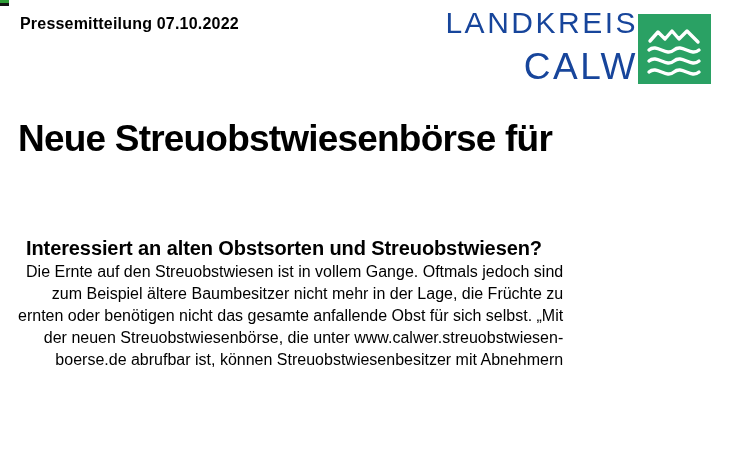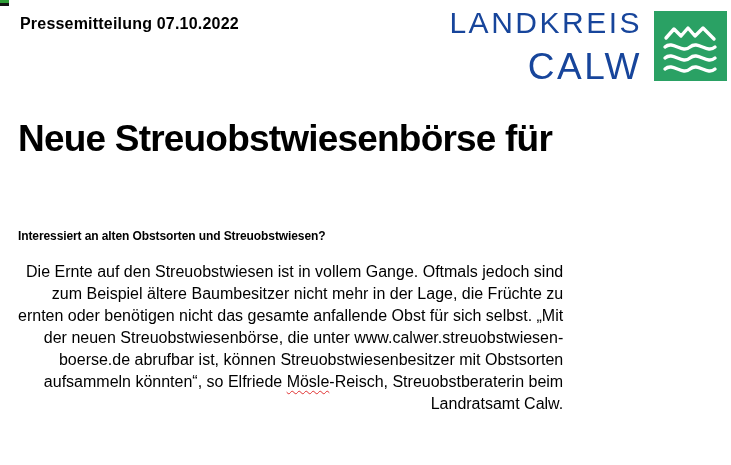--- a/index.html
+++ b/index.html
@@ -21,24 +21,23 @@
   .dateline {
     position: absolute;
     left: 20px; top: 15px;
     font-size: 16px;
     font-weight: 700;
     letter-spacing: 0.2px;
     white-space: nowrap;
   }
   .logo {
     position: absolute;
-    top: 8px; right: 4px;
+    top: 8px; right: 20px;
     display: flex;
-    align-items: center;
-    gap: 12px;
+    align-items: flex-end;
   }
   .logo-text {
     text-align: right;
     color: #17459B;
     font-weight: 400;
   }
   .logo-line1 {
     font-size: 30px;
     line-height: 30px;
     letter-spacing: 2.5px;
@@ -63,22 +62,22 @@
     margin: 0;
     font-size: 37px;
     line-height: 41px;
     font-weight: 700;
     letter-spacing: -0.8px;
     white-space: nowrap;
   }
   .article-subtitle {
     position: absolute;
     left: 18px; top: 229px;
-    margin: 0;
-    font-size: 12px;
+    margin: 8px;
+    font-size: 20px;
     font-weight: 700;
     letter-spacing: -0.1px;
     white-space: nowrap;
   }
   .article-body {
     position: absolute;
     left: 18px; top: 261px;
     font-size: 16px;
     line-height: 22px;
     letter-spacing: 0;
@@ -121,18 +120,16 @@
     <div>Neue Streuobstwiesenbörse für</div>
   </h1>
 
   <h2 class="article-subtitle">Interessiert an alten Obstsorten und Streuobstwiesen?</h2>
 
   <div class="article-body">
     <div class="body-line">Die Ernte auf den Streuobstwiesen ist in vollem Gange. Oftmals jedoch sind</div>
     <div class="body-line">zum Beispiel ältere Baumbesitzer nicht mehr in der Lage, die Früchte zu</div>
     <div class="body-line">ernten oder benötigen nicht das gesamte anfallende Obst für sich selbst. „Mit</div>
     <div class="body-line">der neuen Streuobstwiesenbörse, die unter www.calwer.streuobstwiesen-</div>
-    <div class="body-line">boerse.de abrufbar ist, können Streuobstwiesenbesitzer mit Obstsorten</div>
-    <div class="body-line"><span>aufsammeln könnten“, so Elfriede </span><span class="misspelled">Mösle</span><span>-Reisch, Streuobstberaterin beim</span></div>
-    <div class="body-line">Landratsamt Calw.</div>
+    <div class="body-line">boerse.de abrufbar ist, können Streuobstwiesenbesitzer mit Abnehmern</div>
   </div>
 
 </div>
 
 </body></html>

